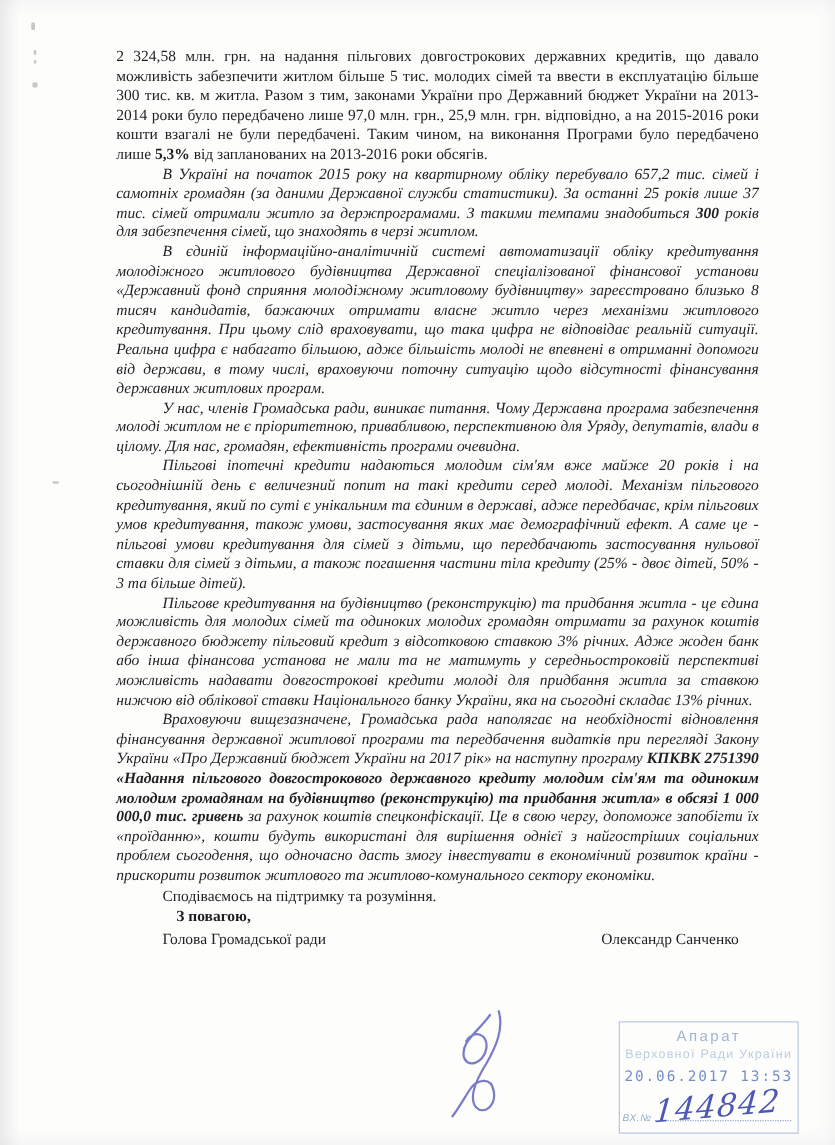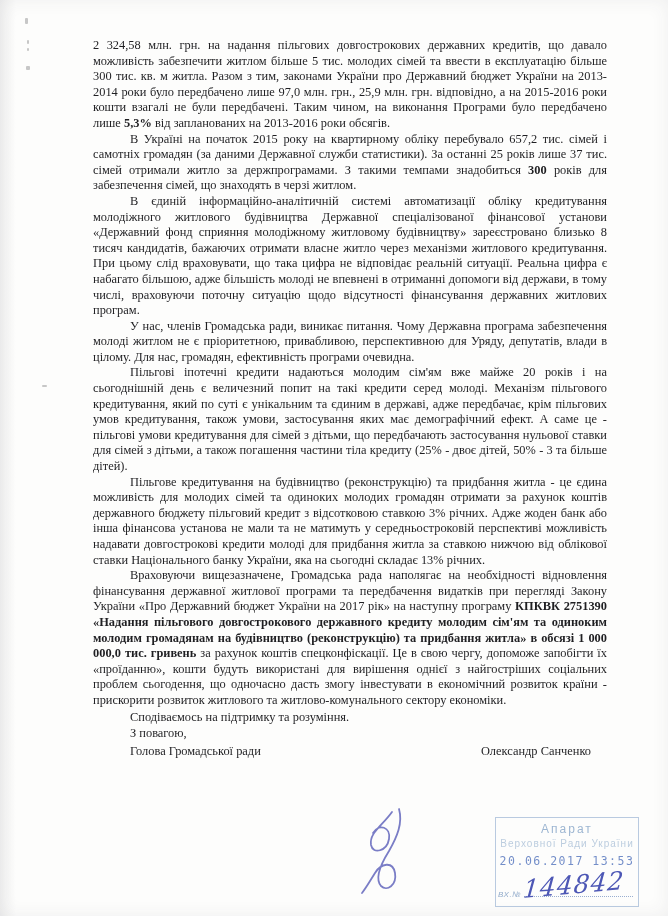--- a/index.html
+++ b/index.html
@@ -13,25 +13,25 @@
     color:#1f1f22;
     box-shadow:inset 0 0 18px rgba(60,60,70,0.07);
   }
   .edge-shade{position:absolute;left:0;top:0;bottom:0;width:16px;
     background:linear-gradient(90deg,rgba(80,80,90,0.07),rgba(80,80,90,0));pointer-events:none;}
   .letter-body{
     position:absolute;left:93px;top:38px;width:514px;
     font-size:12.4px;line-height:15.6px;text-align:justify;
   }
   .para{margin:0;}
-  .para.ind{text-indent:37px;}
+  .para.ind{text-indent:37px;font-style:italic;}
   .para b{font-weight:bold;}
   .sig-block{position:relative;z-index:2;margin-top:1px;}
   .closing-line{margin:0 0 1px 0;text-indent:37px;}
-  .valediction{margin:1px 0 0 37px;font-weight:normal;}
+  .valediction{margin:1px 0 0 48px;font-weight:bold;}
   .signer-row{display:flex;justify-content:space-between;align-items:flex-start;
     margin:2px 0 0 37px;padding-right:16px;font-weight:normal;}
   .signer-name{white-space:nowrap;}
   
   .stamp{
     position:absolute;left:495px;top:817px;width:142px;height:88px;
     border:1.5px solid rgba(130,160,200,0.55);
     z-index:1;font-family:"Liberation Sans","DejaVu Sans",sans-serif;
   }
   .stamp-org1{position:absolute;top:4px;left:0;right:0;text-align:center;

